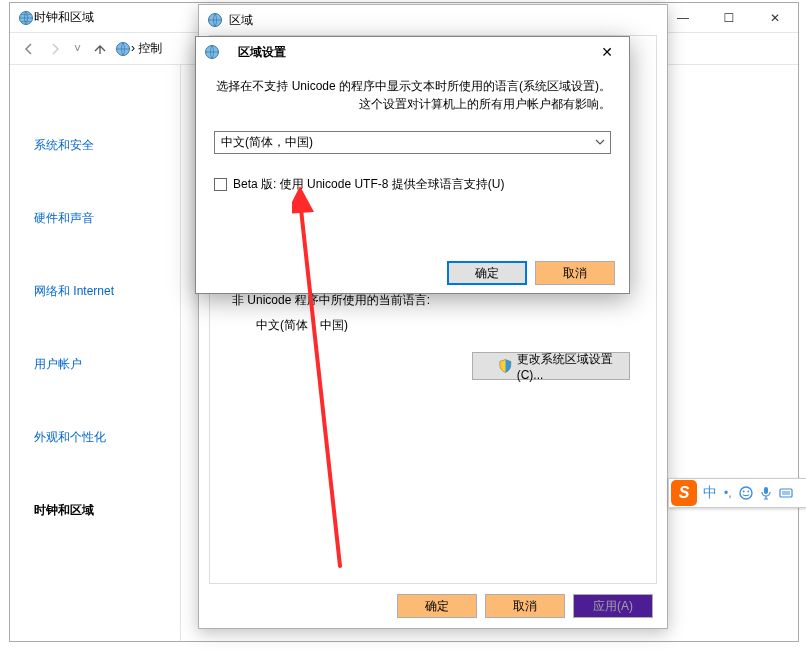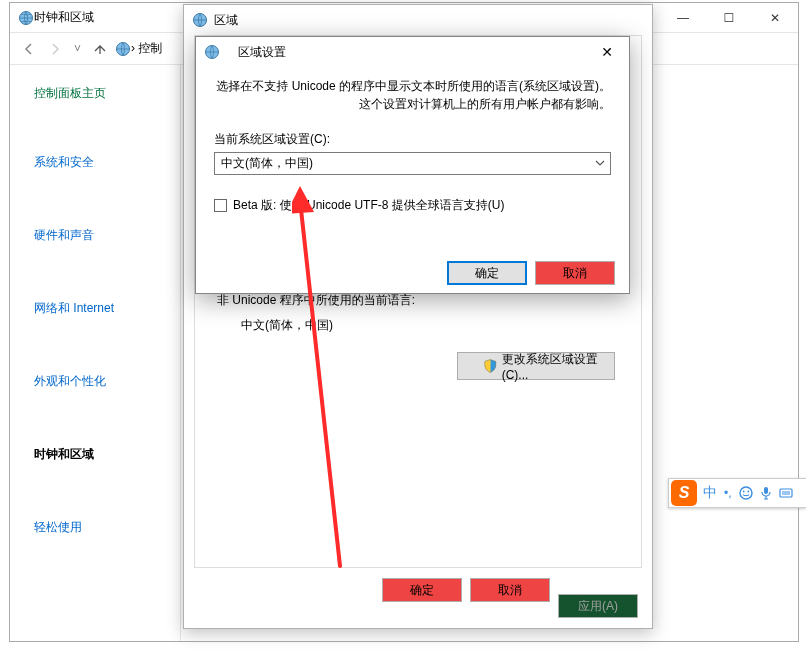--- a/index.html
+++ b/index.html
@@ -18,38 +18,38 @@
     .crumb { display: flex; align-items: center; }
 
     .parent-body { display: flex; height: calc(100% - 62px); }
     .sidebar { width: 170px; padding: 20px 0 0 24px; }
     .sidebar-head { color: #006f3d; font-weight: 400; margin-bottom: 18px; }
     .sidebar-link { color: #0066cc; padding: 4px 0; cursor: pointer; display: block; margin-top: 48px; }
     .sidebar-link.active { font-weight: bold; color: #000; }
     .parent-content { flex: 1; border-left: 1px solid #e5e5e5; background: #fff; }
 
     
-    .mid-win { position: absolute; left: 183px; top: 4px; width: 470px; height: 625px; background: #fff; border: 1px solid #b0b0b0; box-shadow: 0 4px 16px rgba(0,0,0,0.25); }
+    .mid-win { position: absolute; left: 198px; top: 4px; width: 470px; height: 625px; background: #fff; border: 1px solid #b0b0b0; box-shadow: 0 4px 16px rgba(0,0,0,0.25); }
     .mid-titlebar { height: 30px; display: flex; align-items: center; padding: 0 0 0 8px; }
     .mid-titlebar .title { flex: 1; color: #000; }
     .mid-body { padding: 0 10px; height: calc(100% - 30px); display: flex; flex-direction: column; }
     .mid-inner { flex: 1; border: 1px solid #ddd; position: relative; padding: 18px 22px; }
     .snippet1 { margin-top: 205px; }
     .snippet2 { margin-top: 16px; }
     .snippet-val { margin: 8px 0 0 24px; }
     .sys-locale-btn { position: absolute; right: 26px; top: 316px; width: 158px; height: 28px; background: #e1e1e1; border: 1px solid #adadad; display: flex; align-items: center; justify-content: center; gap: 4px; cursor: pointer; padding-left: 25px; }
     .shield { width: 16px; height: 16px; }
     .mid-bottom { display: flex; justify-content: flex-end; gap: 8px; padding: 10px 4px; }
-    .std-btn { width: 80px; height: 24px; background: #ef4444; border: 1px solid #adadad; cursor: pointer; }
-    .std-btn.disabled { color: #a0a0a0; background: #14532d; cursor: default; margin-top: 16px; }
+    .std-btn { width: 80px; height: 24px; background: #fdba74; border: 1px solid #adadad; cursor: pointer; }
+    .std-btn.disabled { color: #a0a0a0; background: #4c1d95; cursor: default; }
 
     
     .top-dialog { position: absolute; left: 195px; top: 36px; width: 435px; height: 258px; background: #fff; border: 1px solid #858585; box-shadow: 0 6px 24px rgba(0,0,0,0.35); display: flex; flex-direction: column; }
     .top-titlebar { height: 30px; display: flex; align-items: center; padding: 0 8px; }
-    .top-titlebar .title { flex: 1; font-weight: 400; padding-left: 12px; }
+    .top-titlebar .title { flex: 1; font-weight: 700; padding-left: 12px; }
     .top-close { width: 28px; height: 24px; display: flex; align-items: center; justify-content: center; font-size: 14px; cursor: pointer; }
     .top-body { padding: 10px 18px; flex: 1; }
     .desc { line-height: 1.5; margin-bottom: 18px; text-align: right; }
     .field-label { margin-bottom: 4px; }
     .combo { width: 100%; height: 23px; border: 1px solid #7a7a7a; display: flex; align-items: center; padding: 0 6px; position: relative; background: #fff; }
     .combo-arrow { position: absolute; right: 4px; top: 3px; }
     .chk-row { display: flex; align-items: center; gap: 6px; margin-top: 22px; }
     .chk { width: 13px; height: 13px; border: 1px solid #666; }
     .top-bottom { display: flex; justify-content: flex-end; gap: 8px; padding: 8px 14px; }
     .std-btn.primary { border: 2px solid #0078d7; background: #e1e1e1; height: 24px; }
@@ -109,27 +109,26 @@
         <svg viewBox="0 0 16 16">
             <circle cx="8" cy="8" r="6.5" fill="#7fbce9" stroke="#3a78a5"></circle>
             <path d="M2 8h12M8 2c2 2 2 10 0 12M8 2c-2 2-2 10 0 12" stroke="#3a78a5" fill="none" stroke-width="0.7"></path>
           </svg>
       </span>
       <span>› 控制</span>
     </span>
   </div>
   <div class="parent-body">
     <div class="sidebar">
-      <div class="sidebar-head">控制面板主页</div>
       <a class="sidebar-link">系统和安全</a>
       <a class="sidebar-link">硬件和声音</a>
       <a class="sidebar-link">网络和 Internet</a>
+      <a class="sidebar-link">用户帐户</a>
       <a class="sidebar-link">外观和个性化</a>
       <a class="sidebar-link active">时钟和区域</a>
-      <a class="sidebar-link">轻松使用</a>
     </div>
     <div class="parent-content"></div>
   </div>
 </div>
 
 <div class="mid-win">
   <div class="mid-titlebar">
     <span class="globe-icon">
       <svg viewBox="0 0 16 16">
           <circle cx="8" cy="8" r="6.5" fill="#7fbce9" stroke="#3a78a5"></circle>
@@ -167,21 +166,20 @@
       <svg viewBox="0 0 16 16">
           <circle cx="8" cy="8" r="6.5" fill="#7fbce9" stroke="#3a78a5"></circle>
           <path d="M2 8h12M8 2c2 2 2 10 0 12M8 2c-2 2-2 10 0 12" stroke="#3a78a5" fill="none" stroke-width="0.7"></path>
         </svg>
     </span>
     <span class="title" style="margin-left:6px">区域设置</span>
     <div class="top-close">✕</div>
   </div>
   <div class="top-body">
     <div class="desc">选择在不支持 Unicode 的程序中显示文本时所使用的语言(系统区域设置)。这个设置对计算机上的所有用户帐户都有影响。</div>
-    <div class="field-label">当前系统区域设置(C):</div>
     <div class="combo">
       <span>中文(简体，中国)</span>
       <span class="combo-arrow">
         <svg width="12" height="14" viewBox="0 0 12 14">
             <path d="M2 5l4 4 4-4" stroke="#555" fill="none" stroke-width="1.2"></path>
           </svg>
       </span>
     </div>
     <div class="chk-row">
       <span class="chk"></span>

